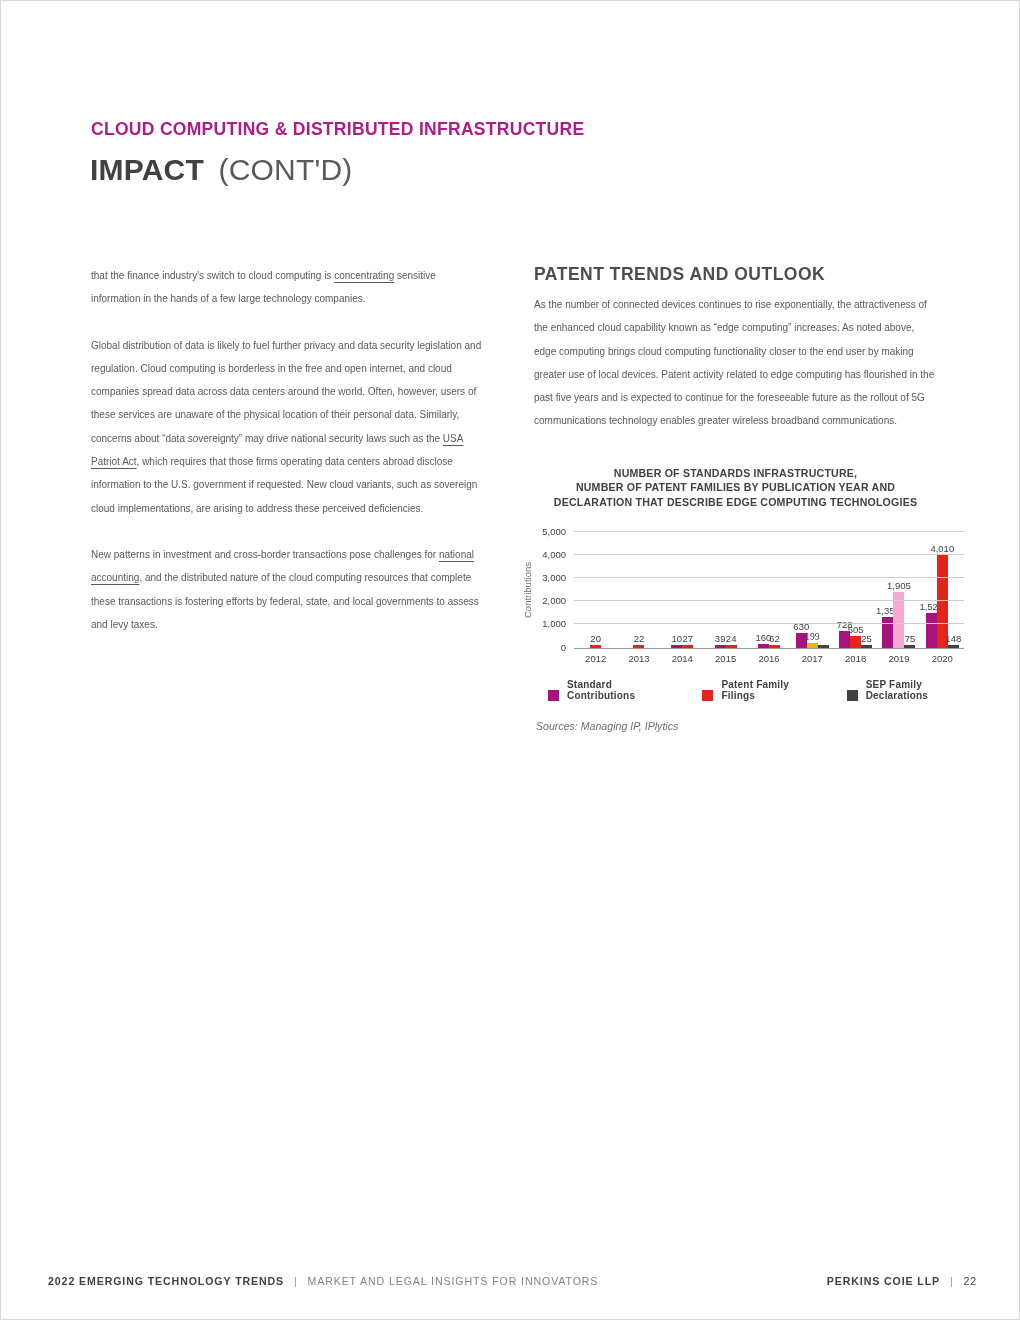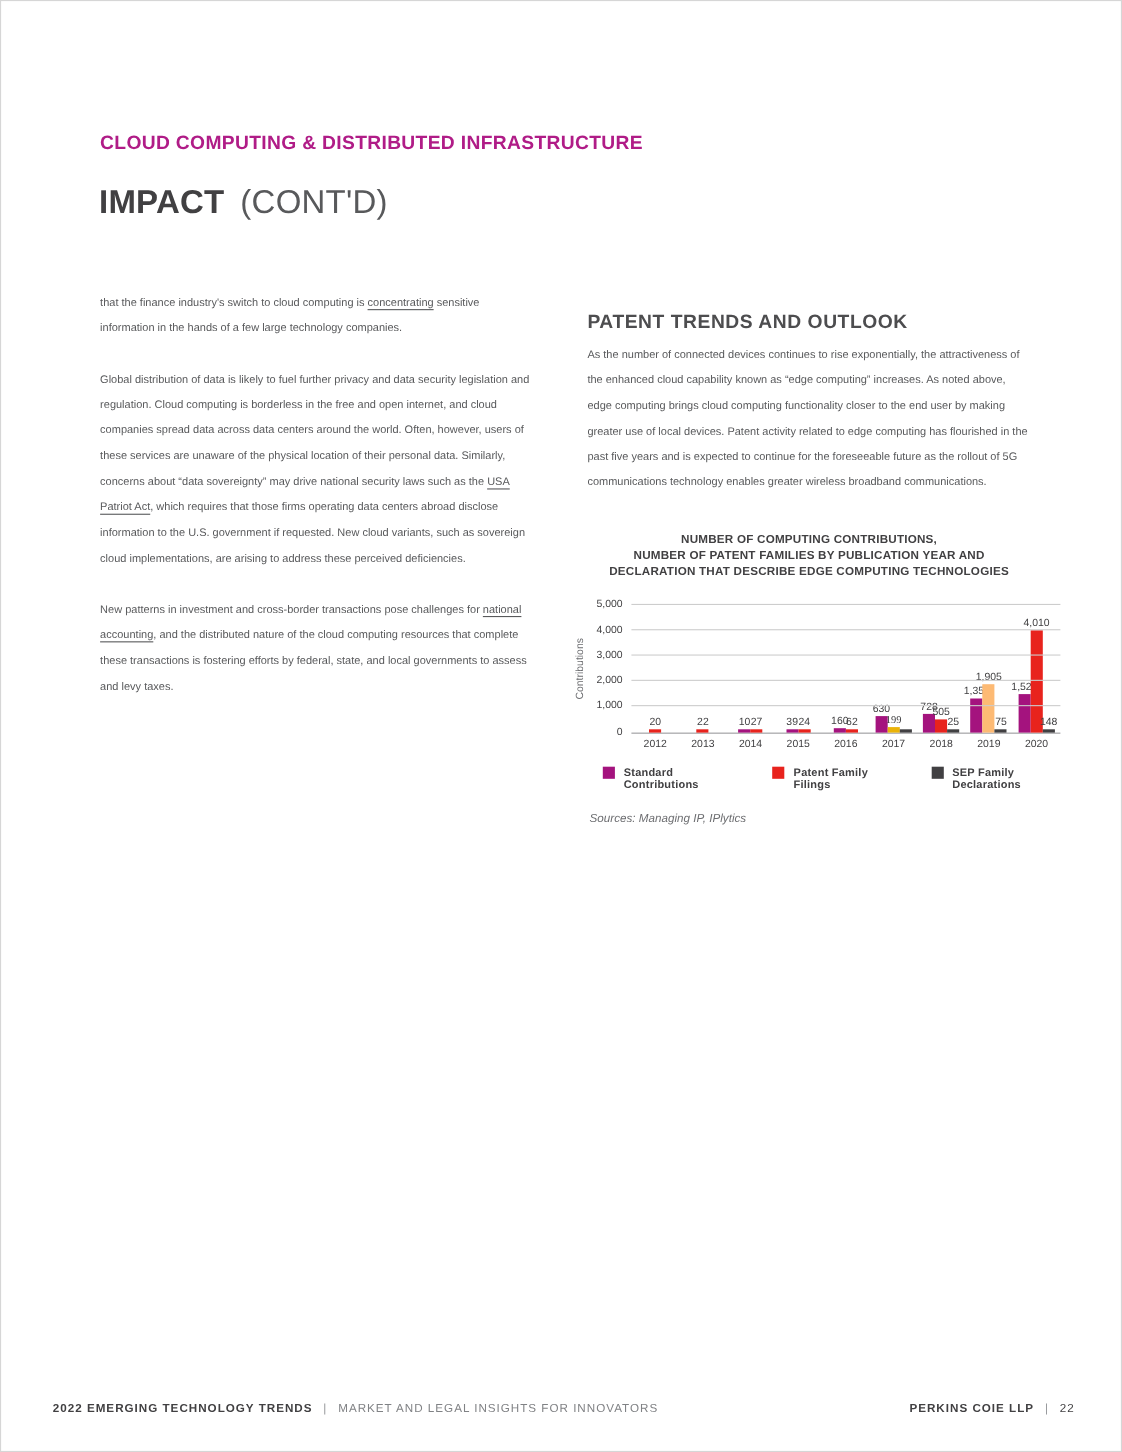--- a/index.html
+++ b/index.html
@@ -18,36 +18,36 @@
   .eyebrow {
     position: absolute;
     left: 90px; top: 118px;
     font-size: 17.5px;
     font-weight: bold;
     letter-spacing: 0.3px;
     color: #b01c87;
   }
   .page-title {
     position: absolute;
-    left: 89px; top: 167px;
+    left: 89px; top: 152px;
     font-size: 30px;
     color: #414042;
     letter-spacing: 0.2px;
   }
   .page-title .t-main { font-weight: bold; }
   .page-title .t-suffix { font-weight: normal; color: #58595b; margin-left: 6px; }
 
   .columns {
     position: absolute;
     left: 90px; top: 263px;
     display: flex;
     gap: 50px;
   }
   .col-left { width: 393px; }
-  .col-right { width: 403px; margin-top: 18px; }
+  .col-right { width: 403px; }
 
   .body-text {
     font-size: 10px;
     line-height: 23.3px;
     color: #58595b;
   }
   .col-left p { margin-bottom: 23px; }
   .col-left p:last-child { margin-bottom: 0; }
   .u-link { text-decoration: underline; text-underline-offset: 3px; cursor: pointer; }
 
@@ -143,21 +143,21 @@
     color: #414042;
   }
   .legend {
     margin-top: 15px;
     margin-left: 14px;
     width: 420px;
     display: flex;
     justify-content: center;
     gap: 38px;
   }
-  .legend-item { display: flex; align-items: flex-start; gap: 8px; }
+  .legend-item { display: flex; align-items: flex-end; gap: 8px; }
   .legend-swatch { width: 11px; height: 11px; flex: 0 0 auto; }
   .legend-text {
     font-size: 10px;
     font-weight: bold;
     color: #414042;
     letter-spacing: 0.2px;
   }
   .source-note {
     margin-top: 19px;
     margin-left: 2px;
@@ -200,21 +200,21 @@
       <p><span>Global distribution of data is likely to fuel further privacy and data security legislation and regulation. Cloud computing is borderless in the free and open internet, and cloud companies spread data across data centers around the world. Often, however, users of these services are unaware of the physical location of their personal data. Similarly, concerns about “data sovereignty” may drive national security laws such as the </span><span class="u-link">USA Patriot Act</span><span>, which requires that those firms operating data centers abroad disclose information to the U.S. government if requested. New cloud variants, such as sovereign cloud implementations, are arising to address these perceived deficiencies.</span></p>
       <p><span>New patterns in investment and cross-border transactions pose challenges for </span><span class="u-link">national accounting</span><span>, and the distributed nature of the cloud computing resources that complete these transactions is fostering efforts by federal, state, and local governments to assess and levy taxes.</span></p>
     </div>
 
     <div class="col-right">
       <div class="section-heading">PATENT TRENDS AND OUTLOOK</div>
       <p class="body-text">As the number of connected devices continues to rise exponentially, the attractiveness of the enhanced cloud capability known as “edge computing” increases. As noted above, edge computing brings cloud computing functionality closer to the end user by making greater use of local devices. Patent activity related to edge computing has flourished in the past five years and is expected to continue for the foreseeable future as the rollout of 5G communications technology enables greater wireless broadband communications.</p>
 
       <div class="chart-block">
         <div class="chart-title" id="chart-title">
-            <div>NUMBER OF COMPUTING CONTRIBUTIONS,</div>
+            <div>NUMBER OF STANDARDS INFRASTRUCTURE,</div>
             <div>NUMBER OF PATENT FAMILIES BY PUBLICATION YEAR AND</div>
             <div>DECLARATION THAT DESCRIBE EDGE COMPUTING TECHNOLOGIES</div>
           </div>
 
         <div class="chart-area" id="chart-area">
           <div class="ylabel">Contributions</div>
           <div class="bar-groups" id="bar-groups">
               <div class="bar-group">
                 <div class="bar" style="background: rgb(232, 35, 29); height: 3px;">
                   <span class="bar-label">20</span>
@@ -266,21 +266,21 @@
                   <span class="bar-label">505</span>
                 </div>
                 <div class="bar" style="background: rgb(65, 64, 66); height: 3px;">
                   <span class="bar-label">25</span>
                 </div>
               </div>
               <div class="bar-group">
                 <div class="bar" style="background: rgb(164, 19, 126); height: 31px;">
                   <span class="bar-label">1,355</span>
                 </div>
-                <div class="bar" style="background: #fdba74; height: 44px;">
+                <div class="bar" style="background: #f9a8d4; height: 56px;">
                   <span class="bar-label">1,905</span>
                 </div>
                 <div class="bar" style="background: rgb(65, 64, 66); height: 3px;">
                   <span class="bar-label">75</span>
                 </div>
               </div>
               <div class="bar-group">
                 <div class="bar" style="background: rgb(164, 19, 126); height: 35px;">
                   <span class="bar-label">1,529</span>
                 </div>

